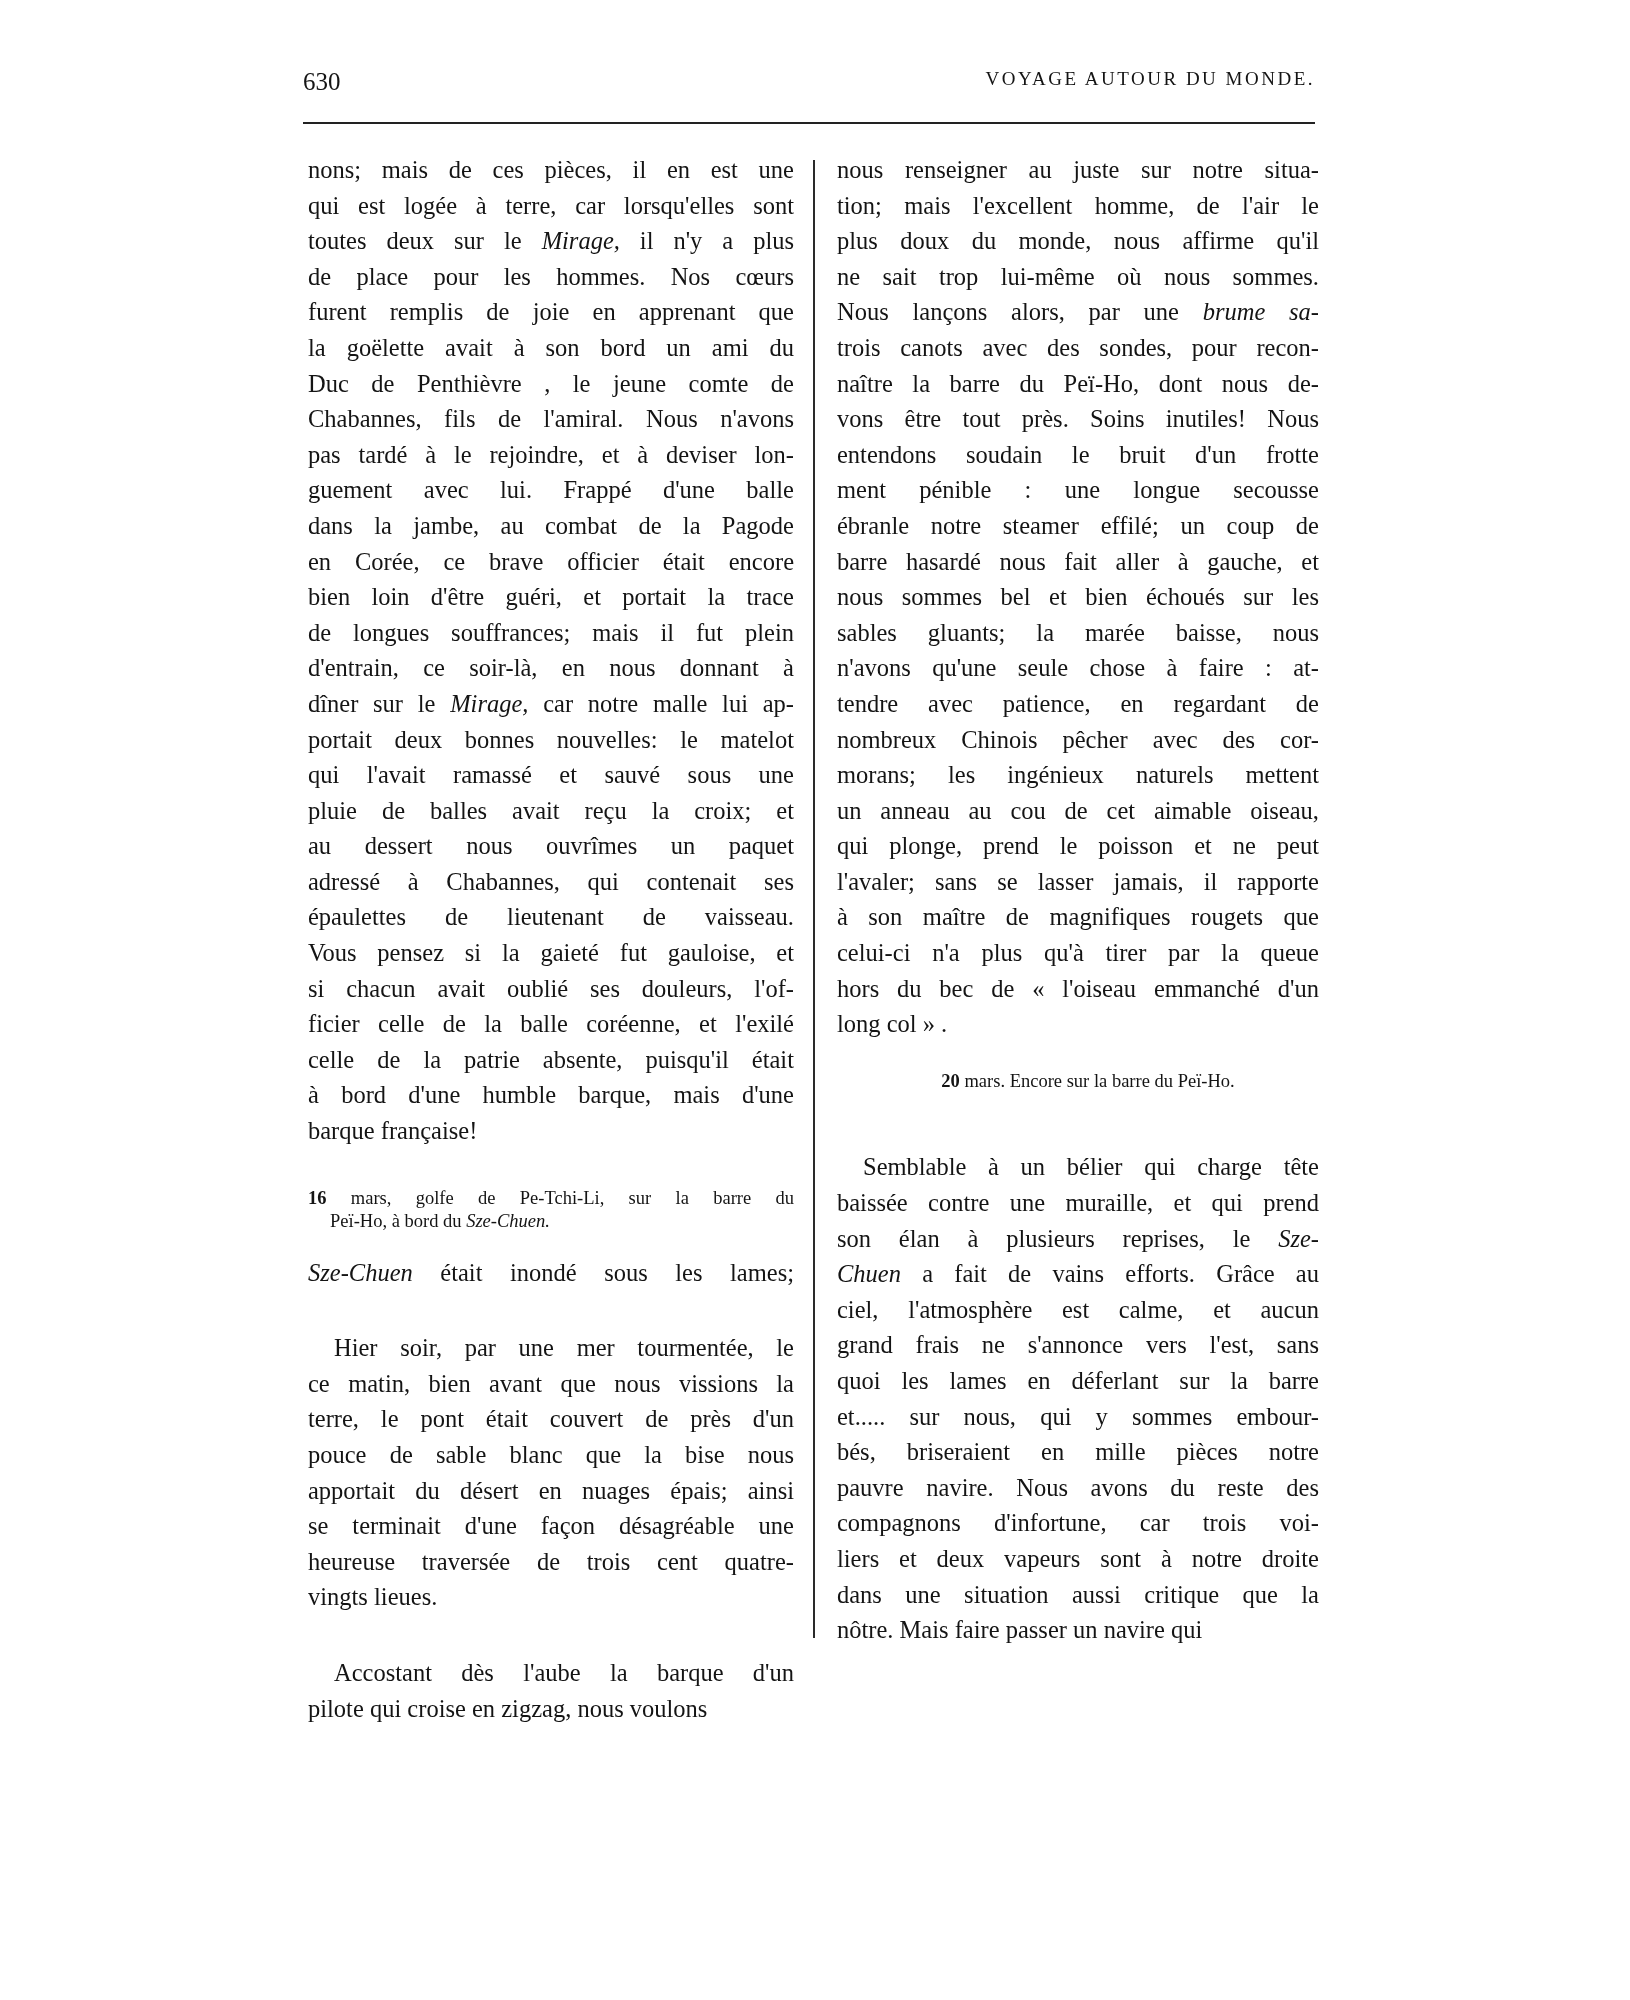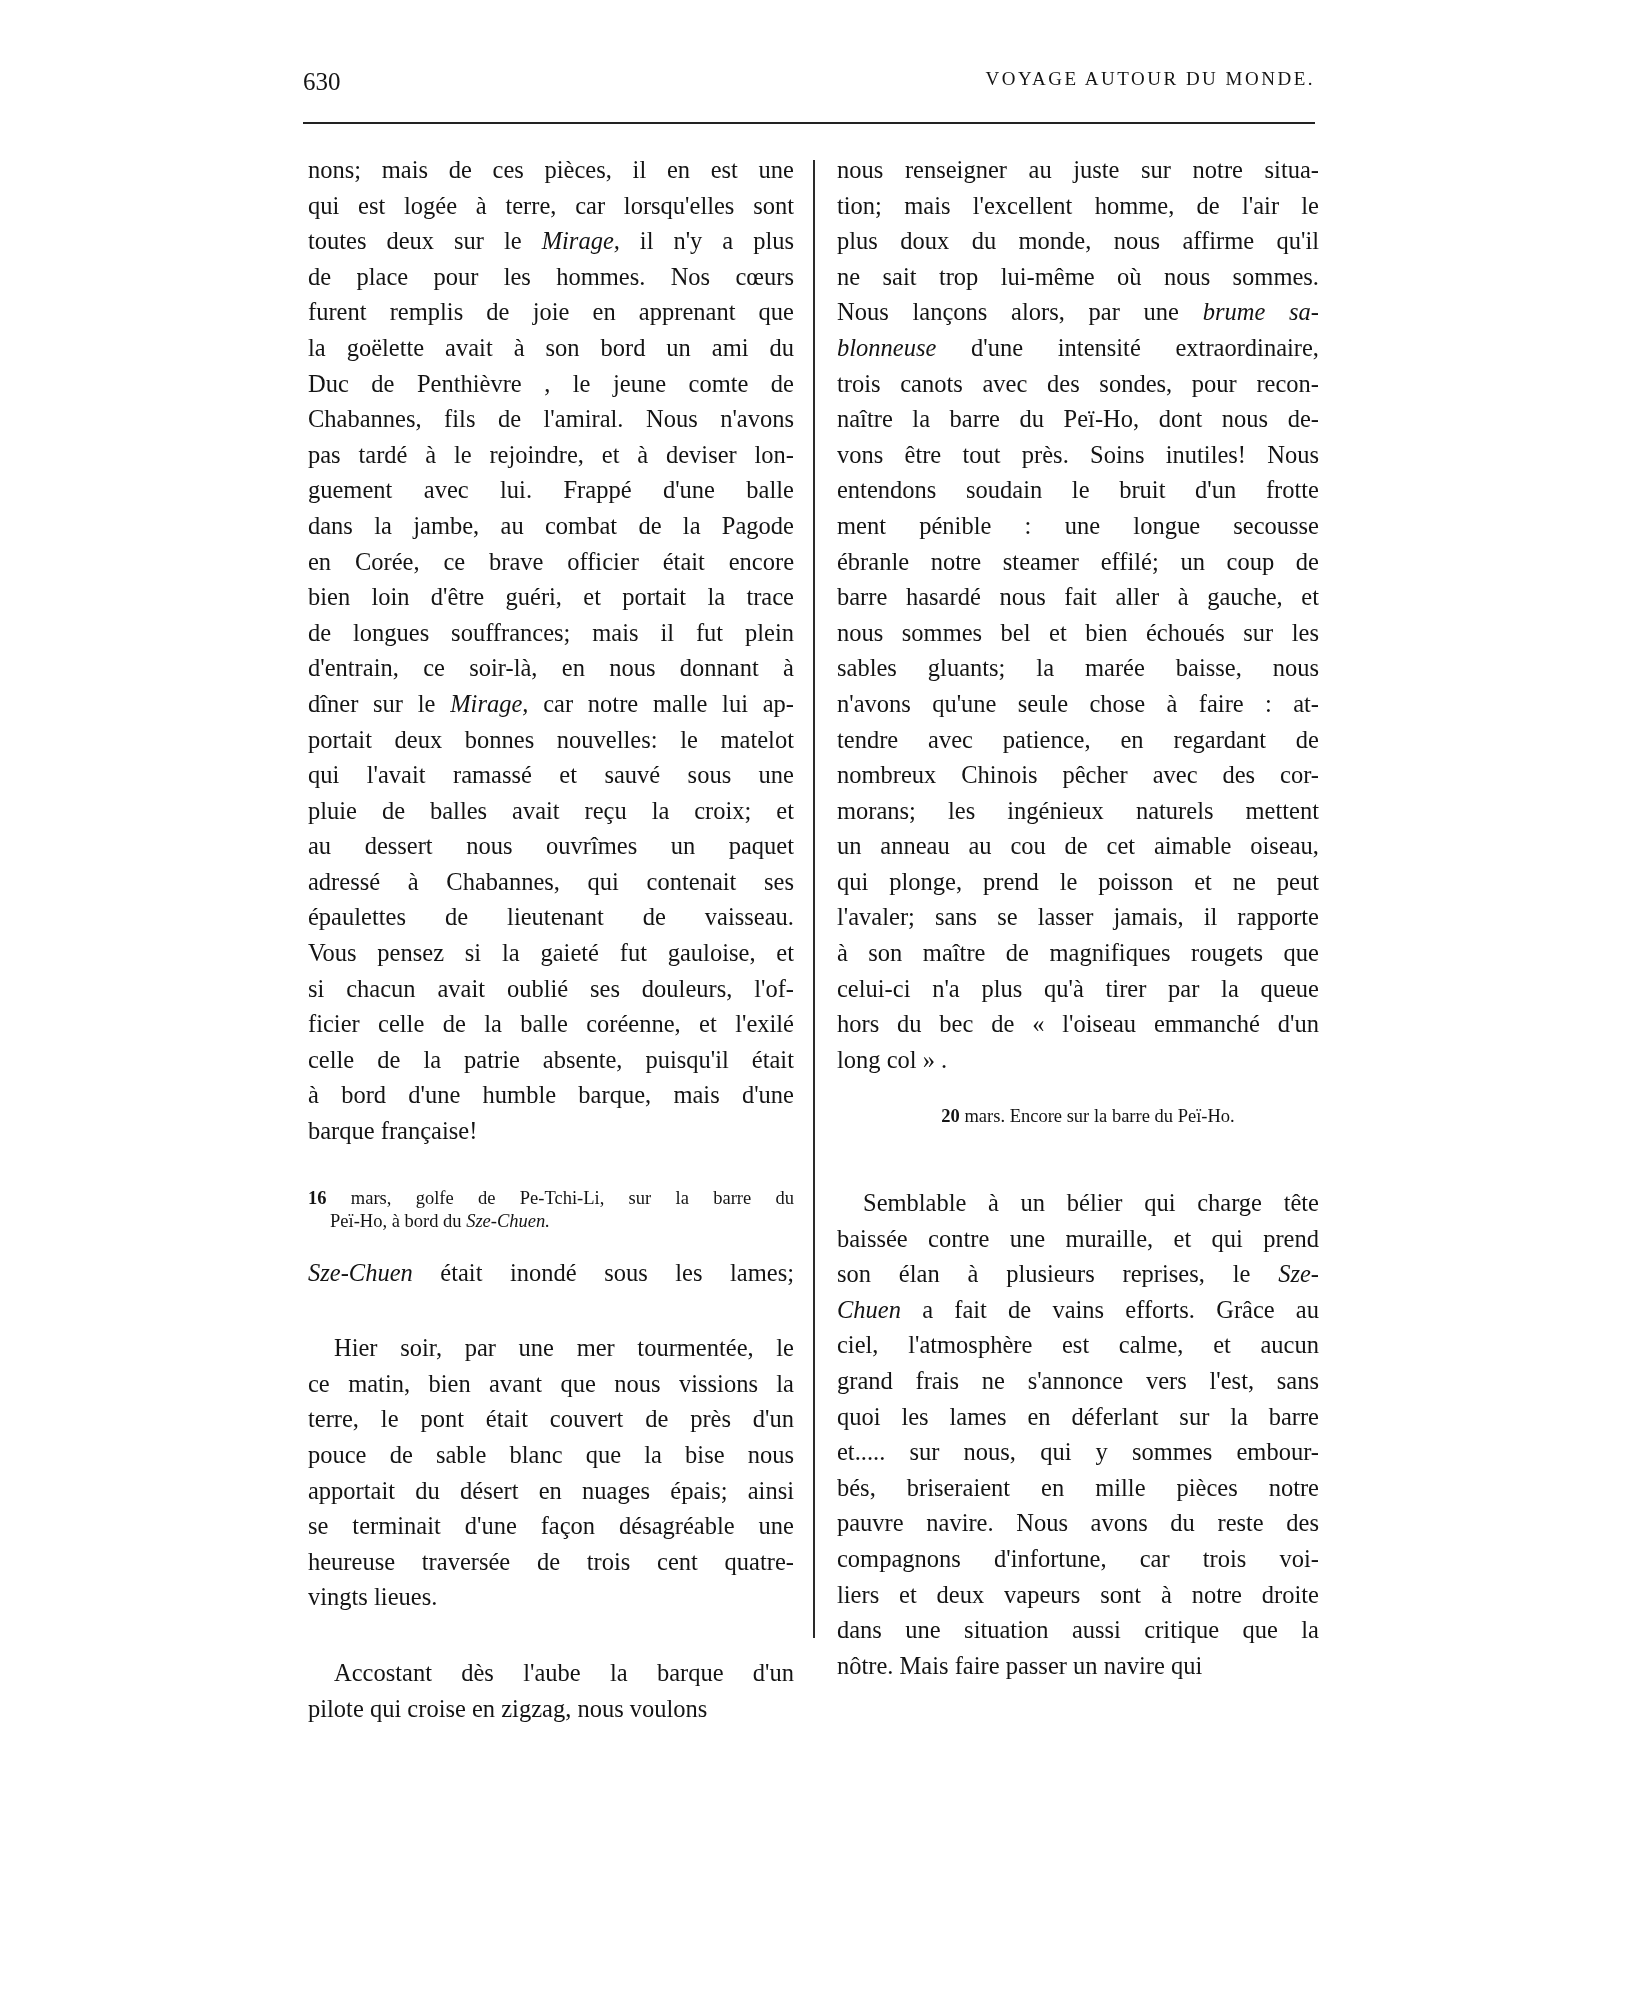--- a/index.html
+++ b/index.html
@@ -88,21 +88,20 @@
     </div>
 </div>
 
 <div class="col col-right">
   <div>
       <span class="line">nous renseigner au juste sur notre situa-</span>
       <span class="line">tion; mais l'excellent homme, de l'air le</span>
       <span class="line">plus doux du monde, nous affirme qu'il</span>
       <span class="line">ne sait trop lui-même où nous sommes.</span>
       <span class="line">Nous lançons alors, par une <i>brume sa-</i></span>
-      <span class="line"><i>blonneuse</i> d'une intensité extraordinaire,</span>
       <span class="line">trois canots avec des sondes, pour recon-</span>
       <span class="line">naître la barre du Peï-Ho, dont nous de-</span>
       <span class="line">vons être tout près. Soins inutiles! Nous</span>
       <span class="line">entendons soudain le bruit d'un frotte</span>
       <span class="line">ment pénible : une longue secousse</span>
       <span class="line">ébranle notre steamer effilé; un coup de</span>
       <span class="line">barre hasardé nous fait aller à gauche, et</span>
       <span class="line">nous sommes bel et bien échoués sur les</span>
       <span class="line">sables gluants; la marée baisse, nous</span>
       <span class="line">n'avons qu'une seule chose à faire : at-</span>

